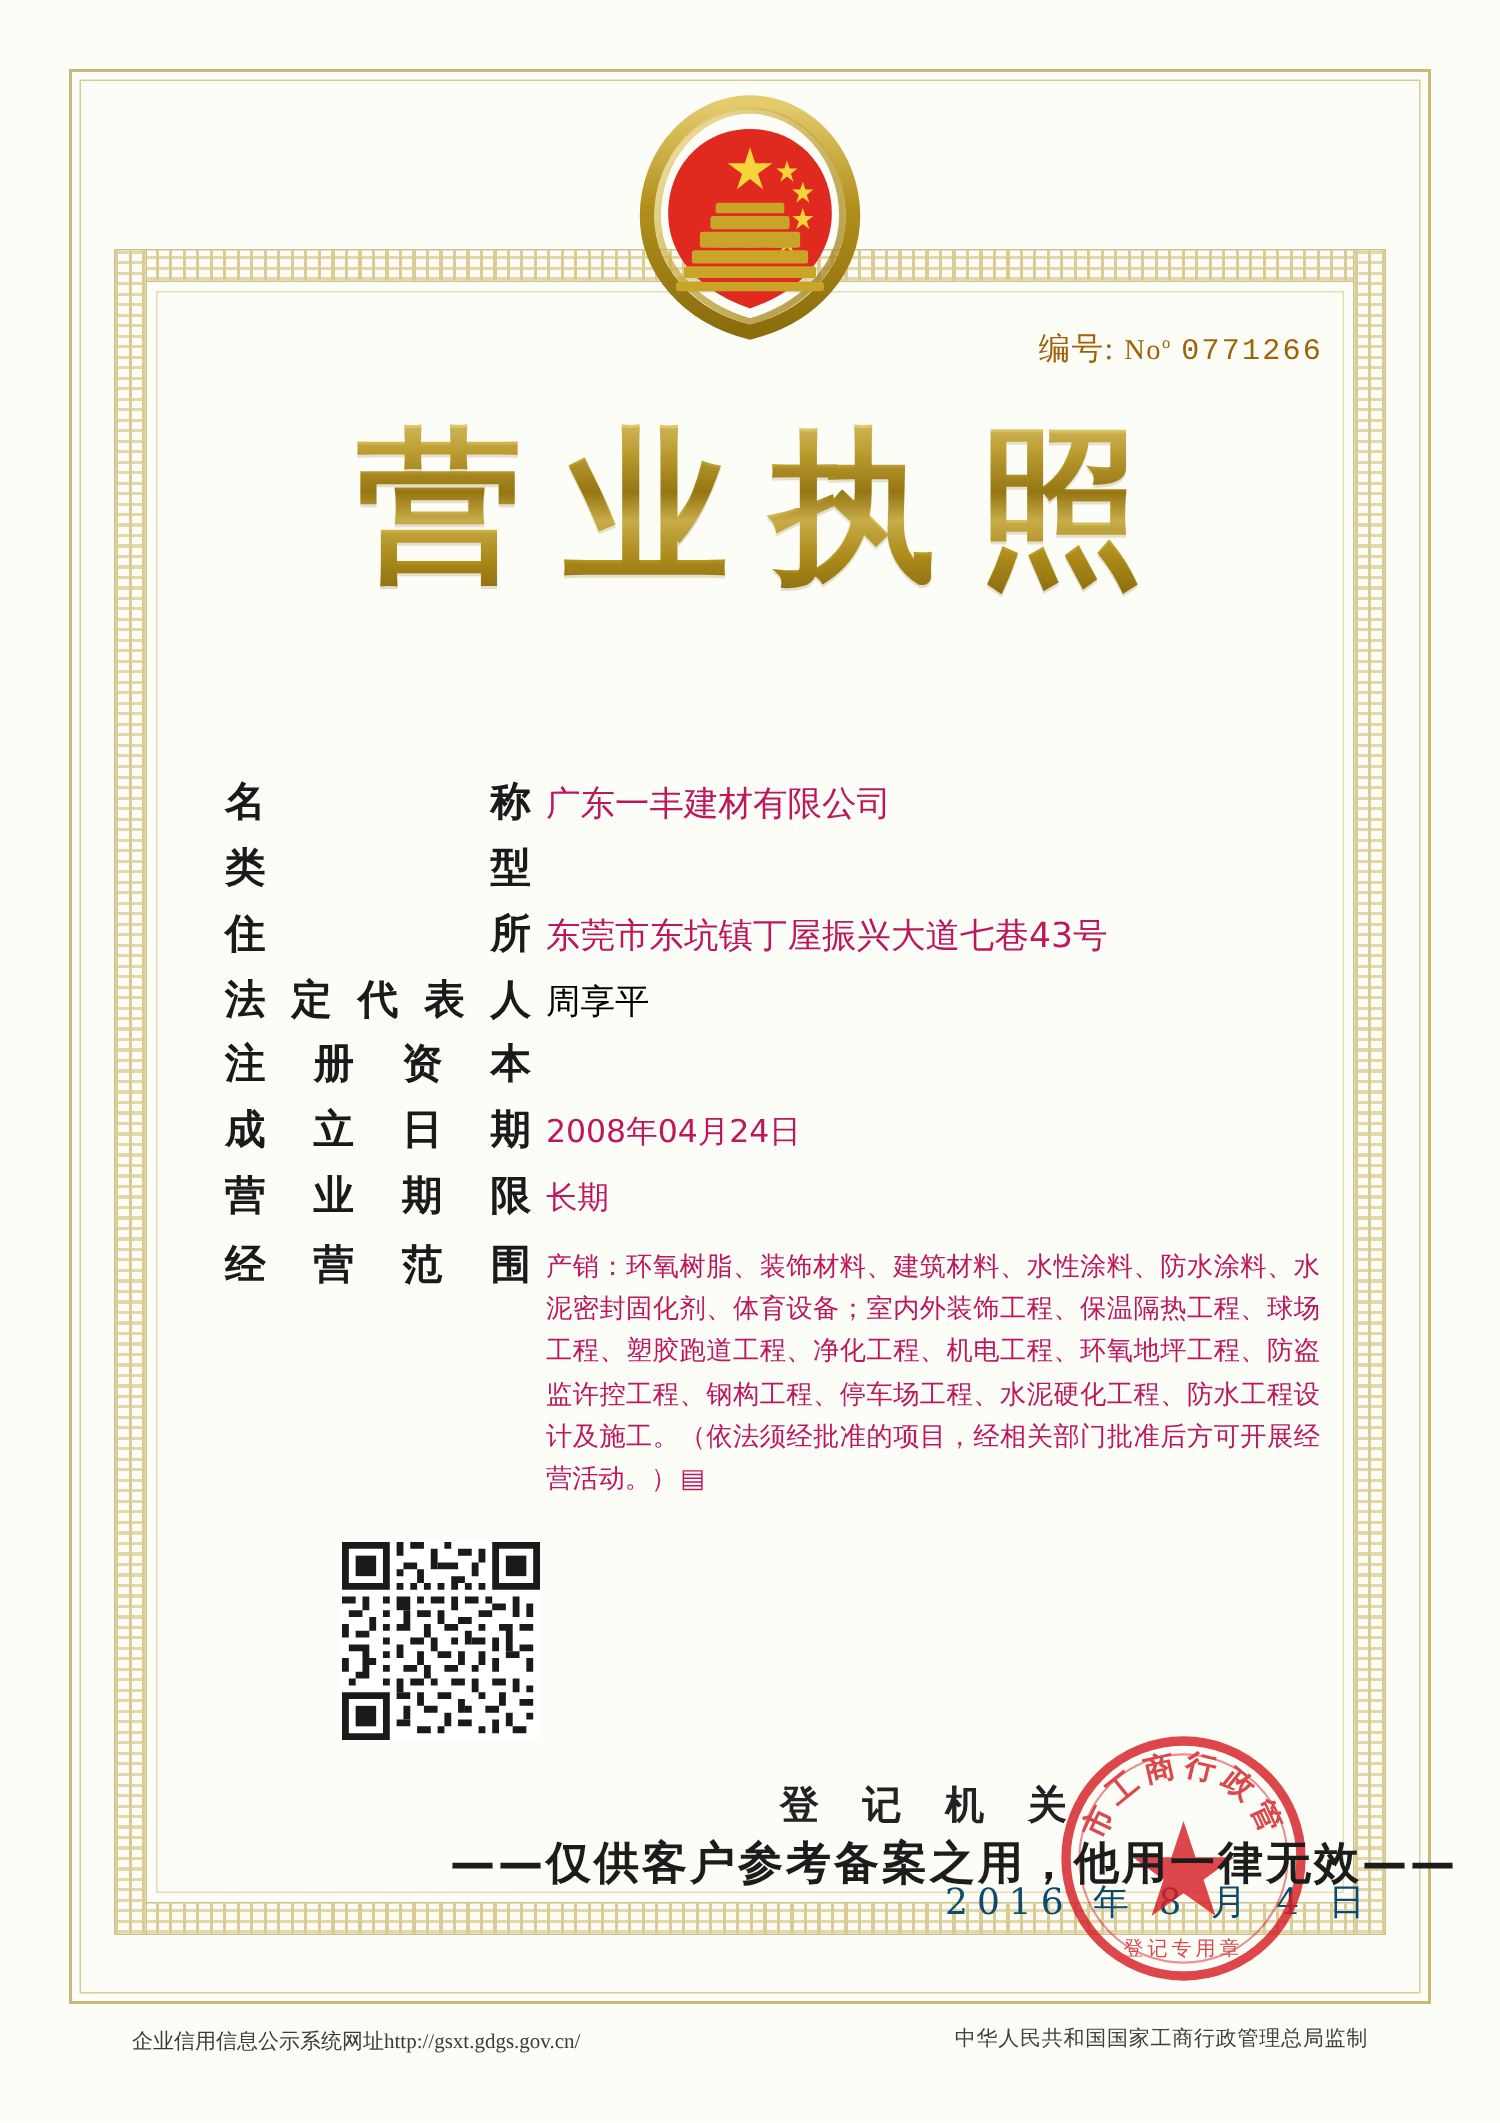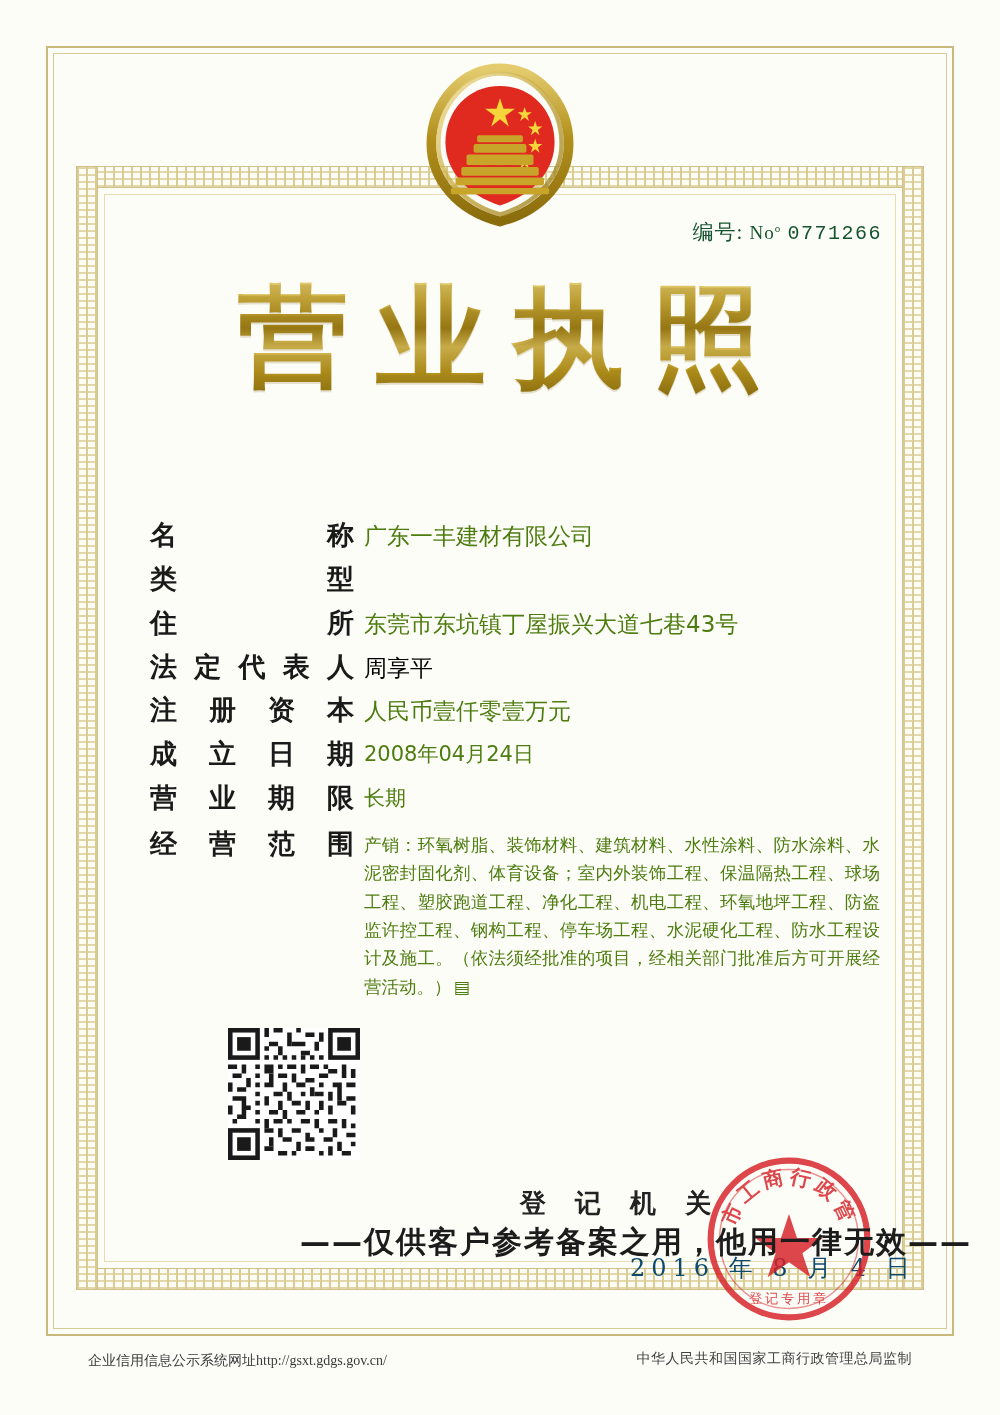--- a/index.html
+++ b/index.html
@@ -80,21 +80,21 @@
     width: 176px;
     height: 176px;
   }
 
   
   #serial {
     position: absolute;
     right: 118px;
     top: 218px;
     font-size: 21px;
-    color: #14532d;
+    color: #a16207;
     letter-spacing: 1px;
     white-space: nowrap;
     font-family: "Liberation Serif", serif;
   }
   #serial .no-mark {
     font-family: "Liberation Serif", serif;
     font-size: 19px;
     position: relative;
   }
   #serial .no-mark sup { font-size: 11px; }
@@ -174,21 +174,21 @@
     justify-content: space-between;
     padding-right: 10px;
     box-sizing: border-box;
     line-height: 1.25;
   }
   .row .label span { display: inline-block; }
   .row .value {
     flex: 1;
     font-family: "DejaVu Sans", sans-serif;
     font-size: 23px;
-    color: #4d7c0f;
+    color: #be185d;
     line-height: 1.3;
     padding-top: 4px;
   }
   .row.scope .value {
     font-size: 17.5px;
     line-height: 1.62;
     text-align: justify;
     padding-top: 6px;
   }
   .row.scope .label { padding-top: 2px; }
@@ -379,21 +379,20 @@
       <div class="value faded">周享平</div>
     </div>
 
     <div class="row">
       <div class="label">
         <span>注</span>
         <span>册</span>
         <span>资</span>
         <span>本</span>
       </div>
-      <div class="value">人民币壹仟零壹万元</div>
     </div>
 
     <div class="row">
       <div class="label">
         <span>成</span>
         <span>立</span>
         <span>日</span>
         <span>期</span>
       </div>
       <div class="value small">2008年04月24日</div>

